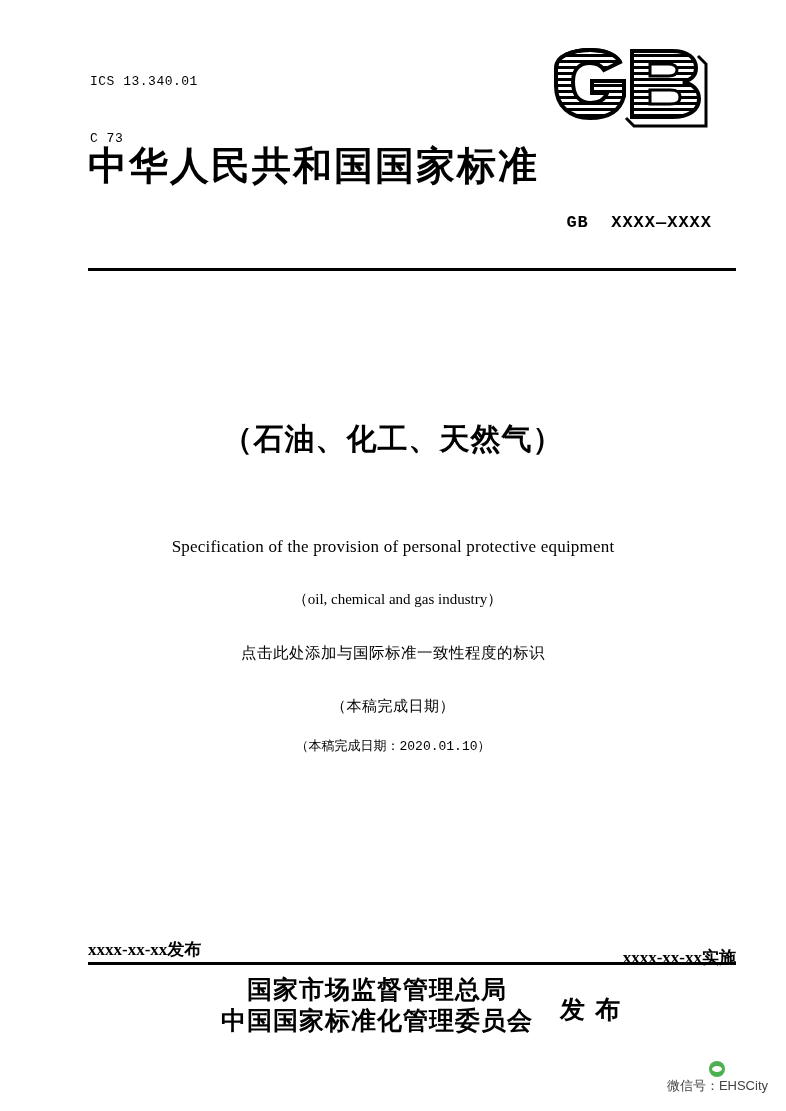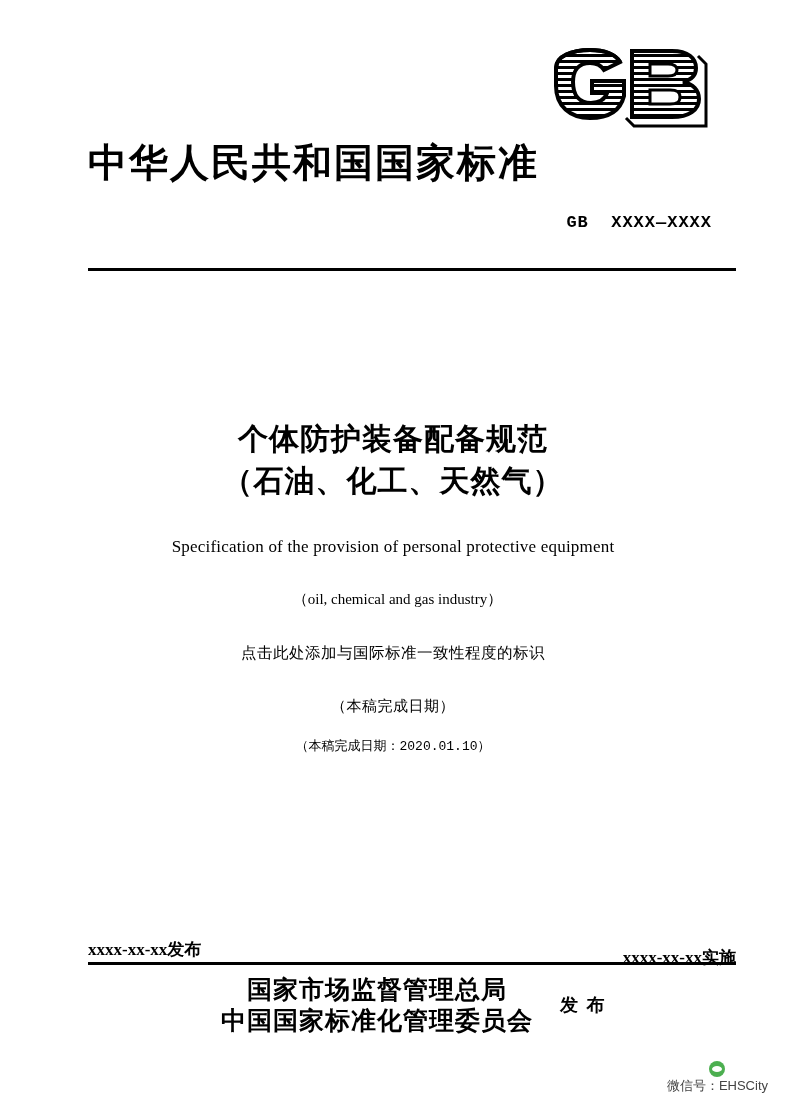--- a/index.html
+++ b/index.html
@@ -45,21 +45,21 @@
   }
 
   
   .national-title {
     position: absolute;
     left: 88px;
     top: 142px;
     width: 612px;
     text-align: justify;
     text-align-last: justify;
-    font-family: Liberation Mono, monospace;
+    font-family: Liberation Serif, serif;
     font-weight: bold;
     font-size: 39px;
     letter-spacing: 2px;
     line-height: 48px;
     white-space: nowrap;
   }
   .national-title span {
     display: inline-block;
   }
 
@@ -190,21 +190,21 @@
     font-weight: bold;
     font-size: 25px;
     line-height: 31px;
     letter-spacing: 1px;
   }
   .publish-word {
     position: absolute;
     left: 560px;
     top: 993px;
     font-weight: bold;
-    font-size: 18px;
+    font-size: 25px;
     letter-spacing: 2px;
   }
 
   
   .wechat {
     position: absolute;
     right: 18px;
     bottom: 16px;
     display: flex;
     align-items: center;
@@ -230,20 +230,24 @@
     height: 6px;
     border-radius: 50%;
     background: #fff;
   }
 </style>
 </head>
 <body>
 
 <div class="page">
 
+  <div class="ics-block">
+    <div>ICS 13.340.01</div>
+    <div>C 73</div>
+  </div>
 
   <div class="gb-logo">
     <svg viewBox="0 0 180 90" width="180" height="90" aria-hidden="true">
 
       <defs>
         <pattern id="hstripe" width="6" height="6" patternUnits="userSpaceOnUse">
           <rect width="6" height="6" fill="#ffffff"></rect>
           <rect width="6" height="3" fill="#000000"></rect>
         </pattern>
       </defs>
@@ -265,21 +269,20 @@
 
   <div class="national-title">
     <span>中华人民共和国国家标准</span>
   </div>
 
   <div class="std-number">GB  XXXX—XXXX</div>
 
   <div class="rule-top"></div>
 
   <div class="title-cn">
-    <span>个体防护装备配备规范</span>
     <span class="line2">（石油、化工、天然气）</span>
   </div>
 
   <div class="title-en">Specification of the provision of personal protective equipment</div>
   <div class="title-en-sub">（oil, chemical and gas industry）</div>
   <div class="idt-note">点击此处添加与国际标准一致性程度的标识</div>
   <div class="draft-note">（本稿完成日期）</div>
   <div class="date-note">（本稿完成日期：2020.01.10）</div>
 
   <div class="issue-line">

